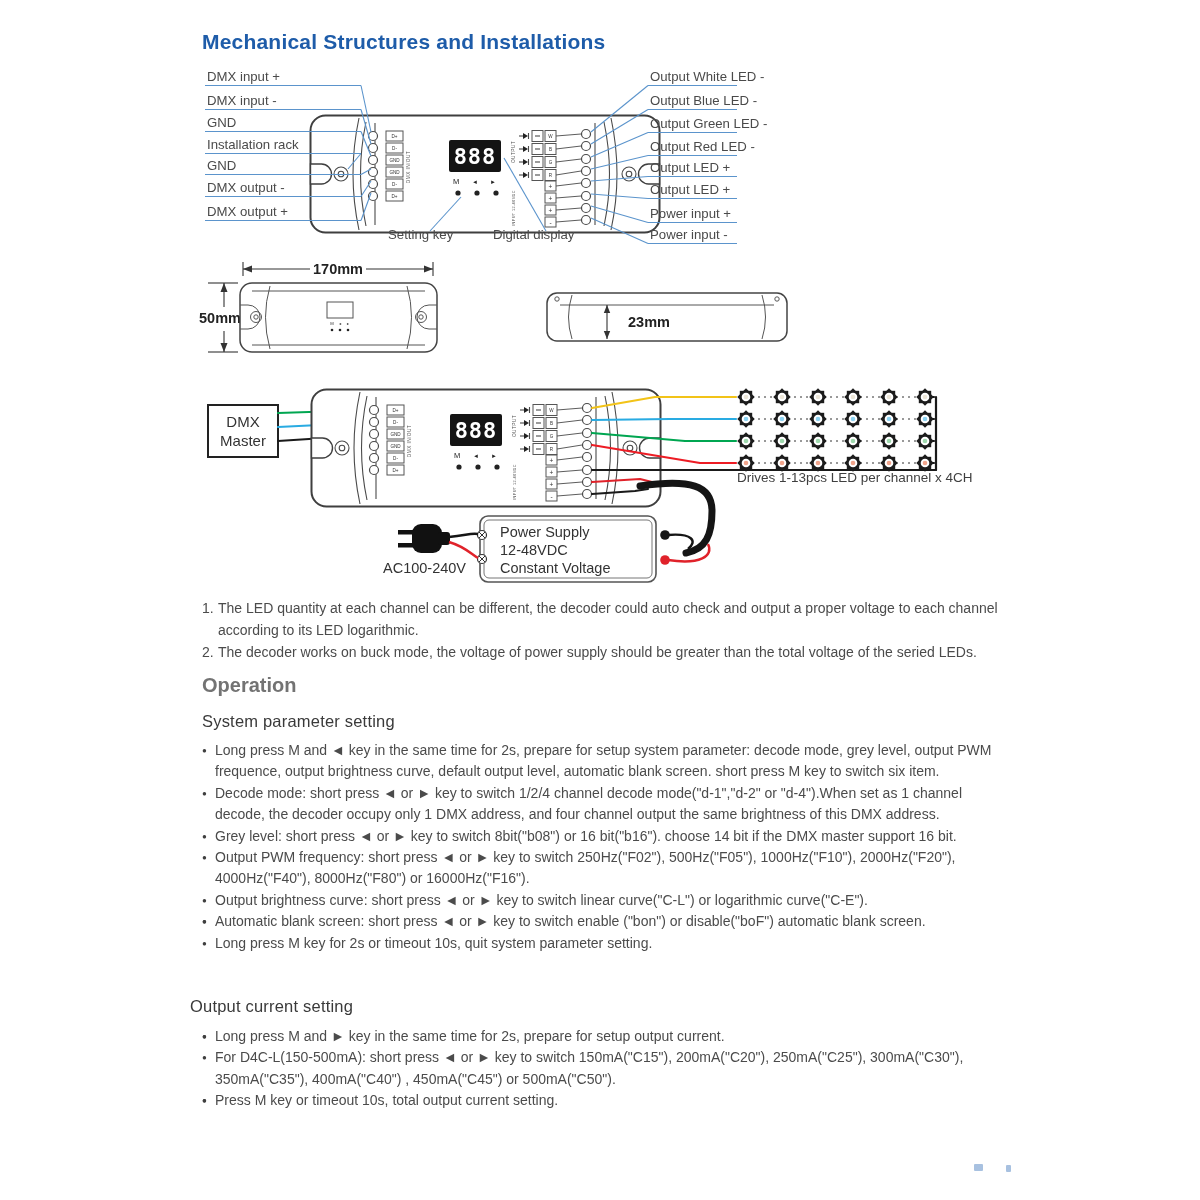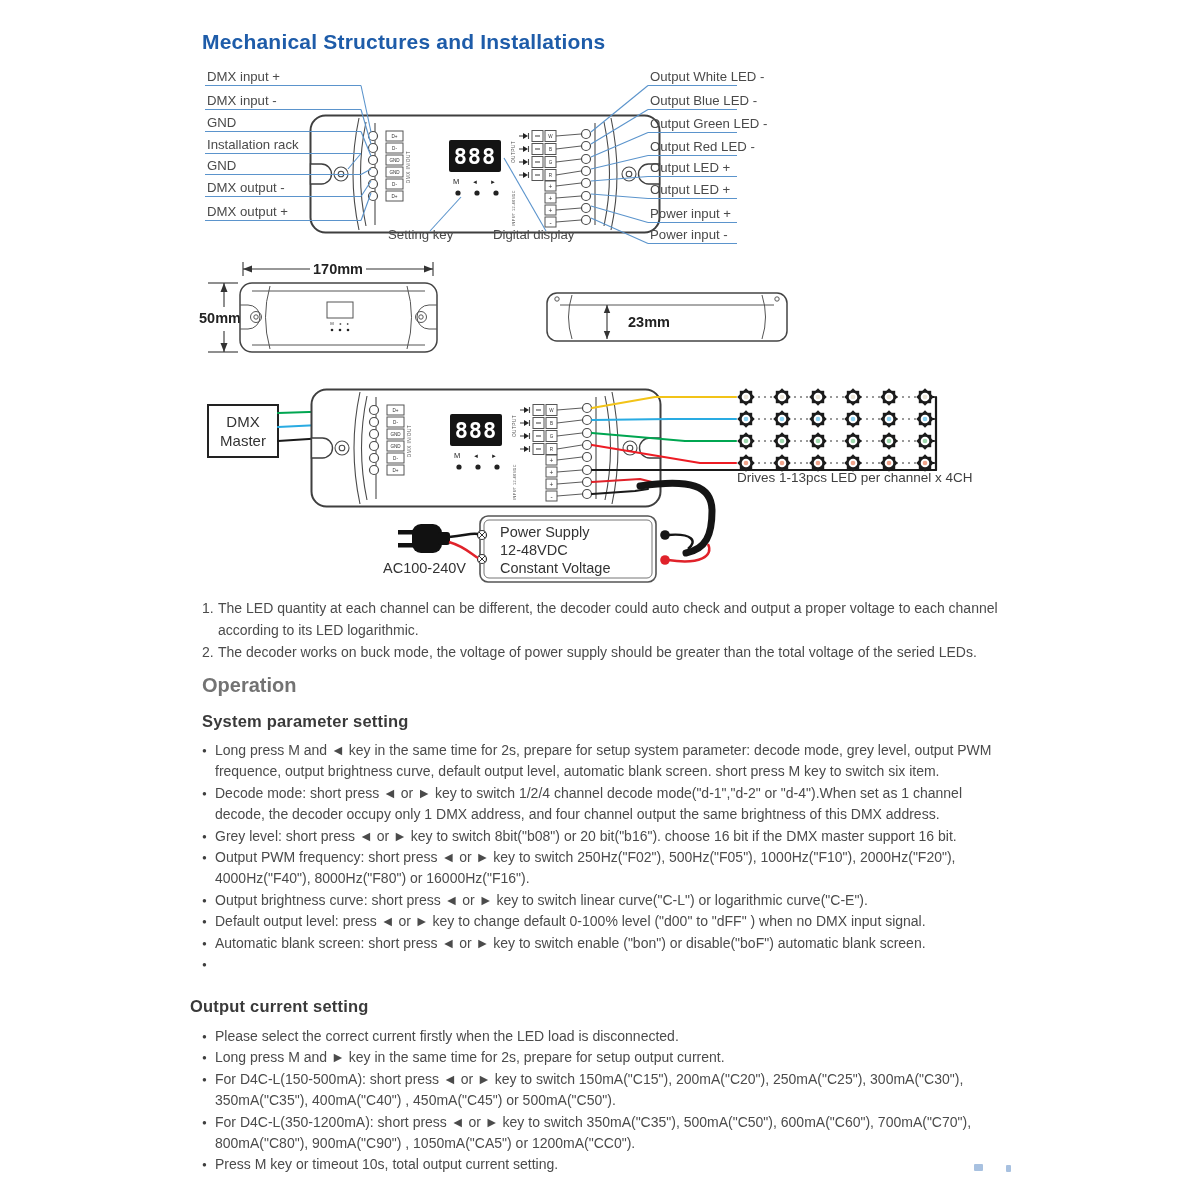--- a/index.html
+++ b/index.html
@@ -1,21 +1,21 @@
 <!DOCTYPE html>
 <html><head>
 <meta charset="utf-8">
 <style>
   html,body{margin:0;padding:0;background:#fff;}
   .page{position:relative;width:1200px;height:1200px;background:#fff;overflow:hidden;
         font-family:"Liberation Sans","DejaVu Sans",sans-serif;color:#4b4b4b;}
   .abs{position:absolute;}
   .title{left:202px;top:30px;font-size:21px;font-weight:600;color:#1e5ca9;letter-spacing:.2px;}
   .h-op{left:202px;top:674px;font-size:20px;font-weight:600;color:#737373;}
-  .h-sub{font-size:16.5px;font-weight:700;color:#3a3a3a;letter-spacing:.2px;}
+  .h-sub{font-size:16.5px;font-weight:400;color:#3a3a3a;letter-spacing:.2px;}
   .notes{left:202px;top:597px;width:852px;font-size:14px;line-height:22px;color:#4b4b4b;}
   .note{position:relative;padding-left:16px;}
   .nnum{position:absolute;left:0;top:0;}
   ul.blist{margin:0;padding:0;list-style:none;width:800px;font-size:14px;line-height:21.4px;color:#4b4b4b;}
   ul.blist li{position:relative;padding-left:13px;}
   .dot{position:absolute;left:0;top:0;font-size:8px;line-height:21.4px;color:#3f3f3f;}
   
   .dbody{fill:#fff;stroke:#3f3f3f;stroke-width:2;}
   .dnotch{fill:#fff;stroke:#3f3f3f;stroke-width:1.4;}
   .dln{fill:none;stroke:#4a4a4a;stroke-width:1.1;}
@@ -411,34 +411,34 @@
       <span>The decoder works on buck mode, the voltage of power supply should be greater than the total voltage of the seried LEDs.</span>
     </div>
   </div>
 
   <div class="abs h-op">Operation</div>
   <div class="abs h-sub" style="left:202px;top:712px">System parameter setting</div>
 
   <ul class="blist abs" style="left:202px;top:740px">
     <li><span class="dot">●</span><span>Long press M and ◄ key in the same time for 2s, prepare for setup system parameter: decode mode, grey level, output PWM frequence, output brightness curve, default output level, automatic blank screen. short press M key to switch six item.</span></li>
     <li><span class="dot">●</span><span>Decode mode: short press ◄ or ► key to switch 1/2/4 channel decode mode("d-1","d-2" or "d-4").When set as 1 channel decode, the decoder occupy only 1 DMX address, and four channel output the same brightness of this DMX address.</span></li>
-    <li><span class="dot">●</span><span>Grey level: short press ◄ or ► key to switch 8bit("b08") or 20 bit("b16"). choose 16 bit if the DMX master support 16 bit.</span></li>
+    <li><span class="dot">●</span><span>Grey level: short press ◄ or ► key to switch 8bit("b08") or 16 bit("b16"). choose 14 bit if the DMX master support 16 bit.</span></li>
     <li><span class="dot">●</span><span>Output PWM frequency: short press ◄ or ► key to switch 250Hz("F02"), 500Hz("F05"), 1000Hz("F10"), 2000Hz("F20"), 4000Hz("F40"), 8000Hz("F80") or 16000Hz("F16").</span></li>
     <li><span class="dot">●</span><span>Output brightness curve: short press ◄ or ► key to switch linear curve("C-L") or logarithmic curve("C-E").</span></li>
-    <li><span class="dot">●</span><span>Default output level: press ◄ or ► key to change default 0-100% level ("d00" to "dFF" ) when no DMX input signal.</span></li>
+    <li><span class="dot">●</span></li>
     <li><span class="dot">●</span><span>Automatic blank screen: short press ◄ or ► key to switch enable ("bon") or disable("boF") automatic blank screen.</span></li>
+    <li><span class="dot">●</span><span>Long press M key for 2s or timeout 10s, quit system parameter setting.</span></li>
+  </ul>
+
+  <div class="abs h-sub" style="left:190px;top:997px">Output current setting</div>
+
+  <ul class="blist abs" style="left:202px;top:1026px">
     <li><span class="dot">●</span></li>
-  </ul>
-
-  <div class="abs h-sub" style="left:190px;top:997px">Output current setting</div>
-
-  <ul class="blist abs" style="left:202px;top:1026px">
-    <li><span class="dot">●</span><span>Please select the correct current firstly when the LED load is disconnected.</span></li>
     <li><span class="dot">●</span><span>Long press M and ► key in the same time for 2s, prepare for setup output current.</span></li>
     <li><span class="dot">●</span><span>For D4C-L(150-500mA): short press ◄ or ► key to switch 150mA("C15"), 200mA("C20"), 250mA("C25"), 300mA("C30"), 350mA("C35"), 400mA("C40") , 450mA("C45") or 500mA("C50").</span></li>
-    <li><span class="dot">●</span><span>For D4C-L(350-1200mA): short press ◄ or ► key to switch 350mA("C35"), 500mA("C50"), 600mA("C60"), 700mA("C70"), 800mA("C80"), 900mA("C90") , 1050mA("CA5") or 1200mA("CC0").</span></li>
+    <li><span class="dot">●</span></li>
     <li><span class="dot">●</span><span>Press M key or timeout 10s, total output current setting.</span></li>
   </ul>
 
   <div class="frag" style="left:974px;top:1164px;width:9px;height:7px"></div>
   <div class="frag" style="left:1006px;top:1165px;width:5px;height:7px"></div>
 
 </div>
 
 </body></html>

